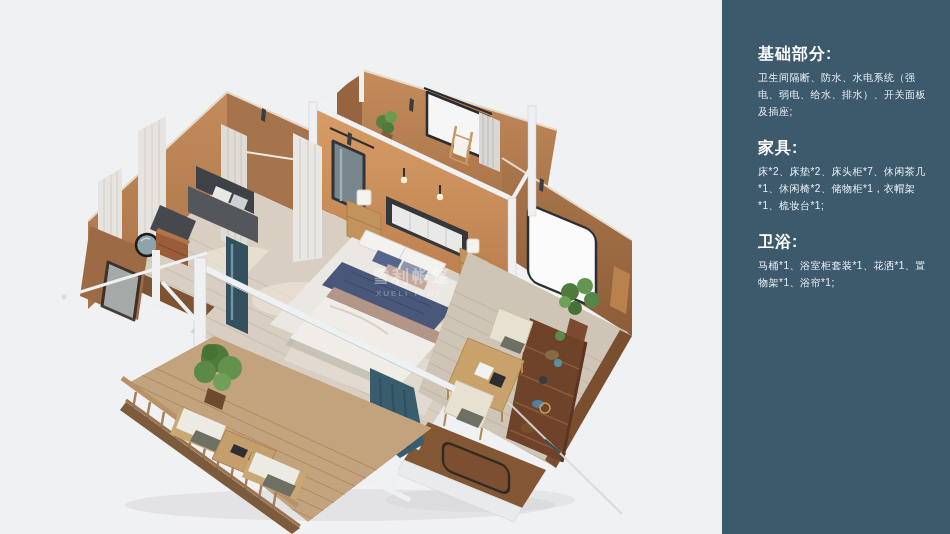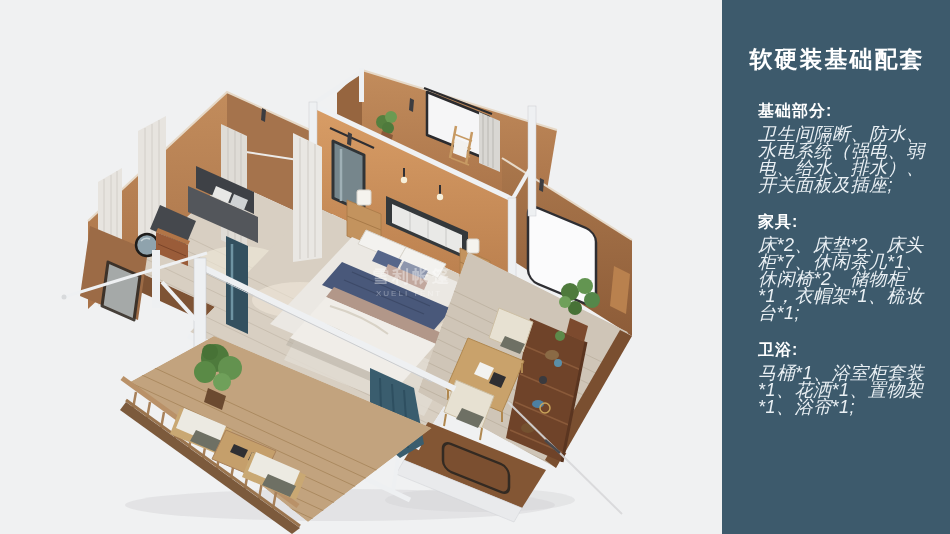--- a/index.html
+++ b/index.html
@@ -8,22 +8,22 @@
   .render-panel{position:absolute;left:0;top:0;width:722px;height:388px;}
   .render-panel svg{display:block;}
   .sidebar{position:absolute;left:722px;top:0;width:228px;height:534px;
            background:#3d5a6c;color:#ffffff;box-sizing:border-box;
            padding:44px 16px 0 36px;}
   .sidebar h1{font-size:23px;font-weight:bold;letter-spacing:2px;
               text-align:center;margin:0 0 26px -18px;white-space:nowrap;}
   .sidebar h2{font-size:16px;font-weight:bold;letter-spacing:1px;
               margin:18px 0 4px 0;}
   .sidebar section:first-child h2{margin-top:0;}
-  .sidebar p{font-size:18px;line-height:17px;margin:0;color:#eaf0f4;
-             letter-spacing:0.5px;font-style:italic;}
+  .sidebar p{font-size:10px;line-height:17px;margin:0;color:#eaf0f4;
+             letter-spacing:0.5px;}
 </style>
 </head>
 <body>
 
 <div class="stage">
 
   <div class="render-panel">
   <svg viewBox="0 0 722 534" width="722" height="534">
     <defs>
       <linearGradient id="gWallLit" x1="0" y1="0" x2="0" y2="1">
@@ -322,21 +322,20 @@
     </g>
 
     <g fill="#ffffff">
       <text x="372" y="282" font-size="17" font-weight="bold" letter-spacing="3" opacity="0.4" font-family="Liberation Sans, sans-serif">雪利帐篷</text>
       <text x="376" y="296" font-size="8" letter-spacing="2" opacity="0.35" font-family="Liberation Sans, sans-serif">XUELI TENT</text>
     </g>
   </svg>
   </div>
 
   <aside class="sidebar">
-    <h1>软硬装基础配套</h1>
     <div>
       <section>
         <h2>基础部分:</h2>
         <p>卫生间隔断、防水、水电系统（强电、弱电、给水、排水）、开关面板及插座;</p>
       </section>
       <section>
         <h2>家具:</h2>
         <p>床*2、床垫*2、床头柜*7、休闲茶几*1、休闲椅*2、储物柜*1，衣帽架*1、梳妆台*1;</p>
       </section>
       <section>

